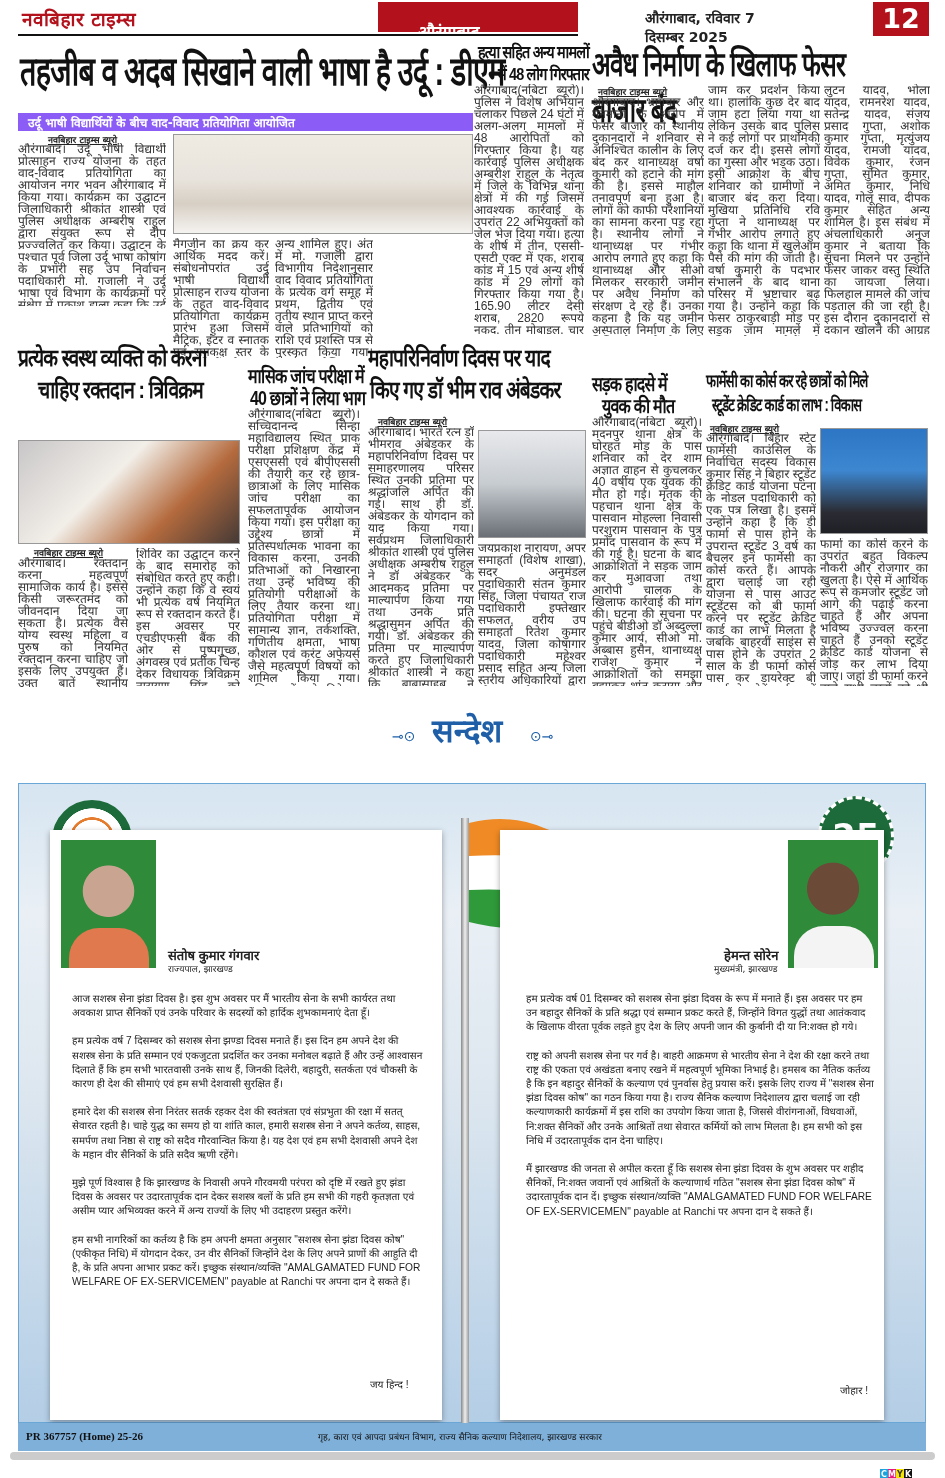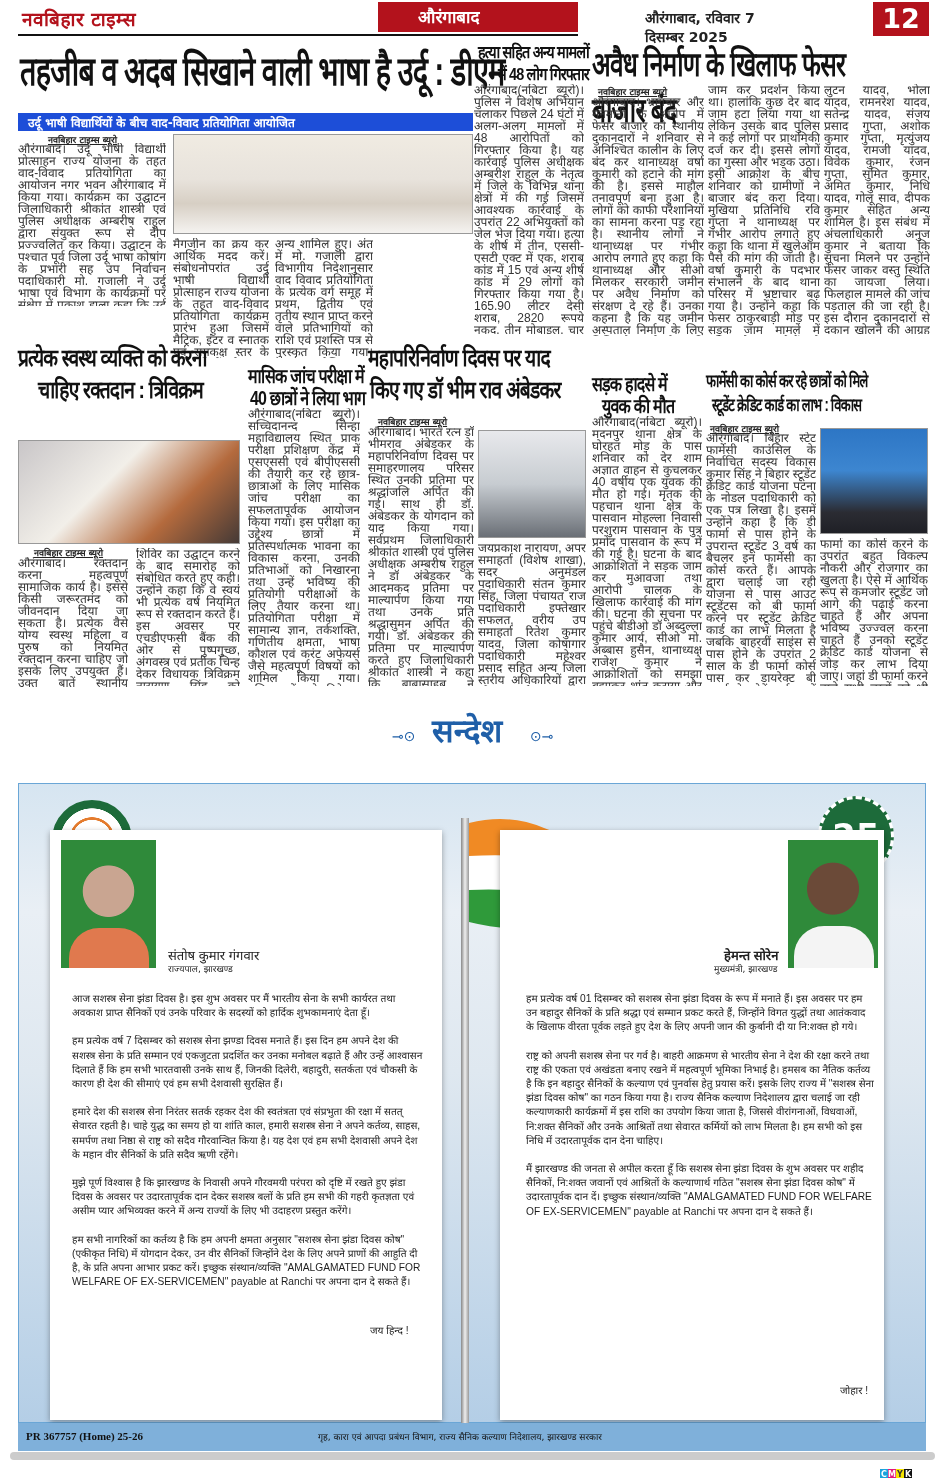--- a/index.html
+++ b/index.html
@@ -1,26 +1,26 @@
 <!DOCTYPE html>
 <html><head>
 <meta charset="utf-8">
 <style>
 *{box-sizing:border-box;margin:0;padding:0}
 body{width:945px;height:1478px;background:#fff;font-family:"DejaVu Sans",sans-serif;color:#222;position:relative;overflow:hidden}
 .abs{position:absolute}
 .masthead{left:0;top:0;width:770px;height:36px}
 .brand{left:22px;top:6px;font-size:19px;color:#b3121c;font-weight:bold;letter-spacing:0.5px}
-.city-tab{left:378px;top:2px;width:200px;height:30px;background:#b3121c;color:#fff;font-size:17px;font-weight:bold;padding:3px 0 0 40px}
+.city-tab{left:378px;top:2px;width:200px;height:30px;background:#b3121c;color:#fff;font-size:17px;font-weight:bold;padding:18px 0 0 40px}
 .dateline{left:645px;top:8px;font-size:14px;font-weight:bold;color:#222}
 .pageno{left:873px;top:2px;width:56px;height:34px;background:#b3121c;color:#fff;font-size:27px;font-weight:bold;text-align:center;line-height:34px}
 .rule{left:18px;top:34px;width:560px;height:2px;background:#111}
 .hl{font-family:"Liberation Sans Narrow","Liberation Sans",sans-serif;font-weight:bold;color:#111;letter-spacing:-1px;transform-origin:left top}
 .h1{left:20px;top:42px;font-size:40px;transform:scaleX(0.72)}
-.subbar{left:18px;top:113px;width:455px;height:18px;background:#1d4ed8;color:#fff;font-size:12px;font-weight:bold;padding:1px 0 0 10px;white-space:nowrap;overflow:hidden}
+.subbar{left:18px;top:113px;width:455px;height:18px;background:#8b5cf6;color:#fff;font-size:12px;font-weight:bold;padding:1px 0 0 10px;white-space:nowrap;overflow:hidden}
 .byline{font-size:9px;font-weight:bold;text-decoration:underline;color:#222}
 .col{font-family:Liberation Sans, sans-serif;font-size:12px;line-height:12px;text-align:justify;color:#333;overflow:hidden}
 .photo{overflow:hidden;border:1px solid #999}
 .ph-event{background:linear-gradient(180deg,#f0ebe2 0%,#e8e3dc 45%,#d7cfc4 70%,#f5f3f0 100%)}
 .ph-blood{background:linear-gradient(135deg,#c9c6c8 0%,#f2efe9 40%,#b46a3d 70%,#453a36 100%)}
 .ph-statue{background:linear-gradient(180deg,#e8e9ec 0%,#c7ccd1 50%,#6a6f76 100%)}
 .ph-man{background:linear-gradient(180deg,#2d76c5 0%,#3d86d0 40%,#2b2c33 80%,#1f2026 100%)}
 .h2{font-size:24px;transform:scaleX(0.8)}
 .h3{font-size:20px;transform:scaleX(0.8)}
 .h4{font-size:17px;transform:scaleX(0.85)}
@@ -107,30 +107,30 @@
   <path d="M0 38 Q40 36 75 40 T150 42 L150 78 Q110 72 75 76 T0 72Z" fill="#fff"></path>
   <path d="M0 72 Q40 70 75 76 T150 78 L148 118 Q110 102 75 108 T0 104Z" fill="#2f9a3a"></path>
   <circle cx="55" cy="55" r="13" fill="none" stroke="#1a3b8c" stroke-width="2"></circle>
   <circle cx="55" cy="55" r="2" fill="#1a3b8c"></circle>
 </svg>
 
 <div class="abs card" style="left:50px;top:830px;width:392px;height:590px"></div>
 <div class="abs" style="left:61px;top:840px;width:95px;height:128px;background:radial-gradient(circle at 50% 40%,#c9a591 0 28%,#2f8a3a 29% 100%)">
   <div style="position:absolute;left:8px;bottom:0;width:80px;height:40px;background:#e0794e;border-radius:30px 30px 0 0"></div>
 </div>
-<div class="abs" style="left:168px;top:946px;font-size:13px;font-weight:normal;font-family:'Liberation Sans',sans-serif">संतोष कुमार गंगवार</div>
+<div class="abs" style="left:168px;top:946px;font-size:13px;font-weight:bold;font-family:'Liberation Sans',sans-serif">संतोष कुमार गंगवार</div>
 <div class="abs" style="left:168px;top:962px;font-size:9px">राज्यपाल, झारखण्ड</div>
 <div class="abs msg" style="left:72px;top:992px;width:352px;height:374px">
   <p>आज सशस्त्र सेना झंडा दिवस है। इस शुभ अवसर पर मैं भारतीय सेना के सभी कार्यरत तथा अवकाश प्राप्त सैनिकों एवं उनके परिवार के सदस्यों को हार्दिक शुभकामनाएं देता हूँ।</p>
   <p>हम प्रत्येक वर्ष 7 दिसम्बर को सशस्त्र सेना झण्डा दिवस मनाते हैं। इस दिन हम अपने देश की सशस्त्र सेना के प्रति सम्मान एवं एकजुटता प्रदर्शित कर उनका मनोबल बढ़ाते हैं और उन्हें आश्वासन दिलाते हैं कि हम सभी भारतवासी उनके साथ हैं, जिनकी दिलेरी, बहादुरी, सतर्कता एवं चौकसी के कारण ही देश की सीमाएं एवं हम सभी देशवासी सुरक्षित हैं।</p>
   <p>हमारे देश की सशस्त्र सेना निरंतर सतर्क रहकर देश की स्वतंत्रता एवं संप्रभुता की रक्षा में सतत् सेवारत रहती है। चाहे युद्ध का समय हो या शांति काल, हमारी सशस्त्र सेना ने अपने कर्तव्य, साहस, समर्पण तथा निष्ठा से राष्ट्र को सदैव गौरवान्वित किया है। यह देश एवं हम सभी देशवासी अपने देश के महान वीर सैनिकों के प्रति सदैव ऋणी रहेंगे।</p>
   <p>मुझे पूर्ण विश्वास है कि झारखण्ड के निवासी अपने गौरवमयी परंपरा को दृष्टि में रखते हुए झंडा दिवस के अवसर पर उदारतापूर्वक दान देकर सशस्त्र बलों के प्रति हम सभी की गहरी कृतज्ञता एवं असीम प्यार अभिव्यक्त करने में अन्य राज्यों के लिए भी उदाहरण प्रस्तुत करेंगे।</p>
   <p>हम सभी नागरिकों का कर्तव्य है कि हम अपनी क्षमता अनुसार "सशस्त्र सेना झंडा दिवस कोष" (एकीकृत निधि) में योगदान देकर, उन वीर सैनिकों जिन्होंने देश के लिए अपने प्राणों की आहुति दी है, के प्रति अपना आभार प्रकट करें। इच्छुक संस्थान/व्यक्ति "AMALGAMATED FUND FOR WELFARE OF EX-SERVICEMEN" payable at Ranchi पर अपना दान दे सकते हैं।</p>
 </div>
-<div class="abs msg" style="left:370px;top:1324px">जय हिन्द !</div>
+<div class="abs msg" style="left:370px;top:1378px">जय हिन्द !</div>
 
 <div class="abs card" style="left:500px;top:830px;width:384px;height:590px"></div>
 <div class="abs" style="left:788px;top:840px;width:90px;height:128px;background:radial-gradient(circle at 50% 38%,#6b4a38 0 28%,#2f8a3a 29% 100%)">
   <div style="position:absolute;left:6px;bottom:0;width:80px;height:42px;background:#f4f4f4;border-radius:30px 30px 0 0"></div>
 </div>
 <div class="abs" style="left:724px;top:946px;font-size:13px;font-weight:bold;font-family:'Liberation Sans',sans-serif">हेमन्त सोरेन</div>
 <div class="abs" style="left:714px;top:962px;font-size:9px">मुख्यमंत्री, झारखण्ड</div>
 <div class="abs msg" style="left:526px;top:992px;width:348px;height:374px">
   <p>हम प्रत्येक वर्ष 01 दिसम्बर को सशस्त्र सेना झंडा दिवस के रूप में मनाते हैं। इस अवसर पर हम उन बहादुर सैनिकों के प्रति श्रद्धा एवं सम्मान प्रकट करते हैं, जिन्होंने विगत युद्धों तथा आतंकवाद के खिलाफ वीरता पूर्वक लड़ते हुए देश के लिए अपनी जान की कुर्बानी दी या नि:शक्त हो गये।</p>
   <p>राष्ट्र को अपनी सशस्त्र सेना पर गर्व है। बाहरी आक्रमण से भारतीय सेना ने देश की रक्षा करने तथा राष्ट्र की एकता एवं अखंडता बनाए रखने में महत्वपूर्ण भूमिका निभाई है। हमसब का नैतिक कर्तव्य है कि इन बहादुर सैनिकों के कल्याण एवं पुनर्वास हेतु प्रयास करें। इसके लिए राज्य में "सशस्त्र सेना झंडा दिवस कोष" का गठन किया गया है। राज्य सैनिक कल्याण निदेशालय द्वारा चलाई जा रही कल्याणकारी कार्यक्रमों में इस राशि का उपयोग किया जाता है, जिससे वीरांगनाओं, विधवाओं, नि:शक्त सैनिकों और उनके आश्रितों तथा सेवारत कर्मियों को लाभ मिलता है। हम सभी को इस निधि में उदारतापूर्वक दान देना चाहिए।</p>

